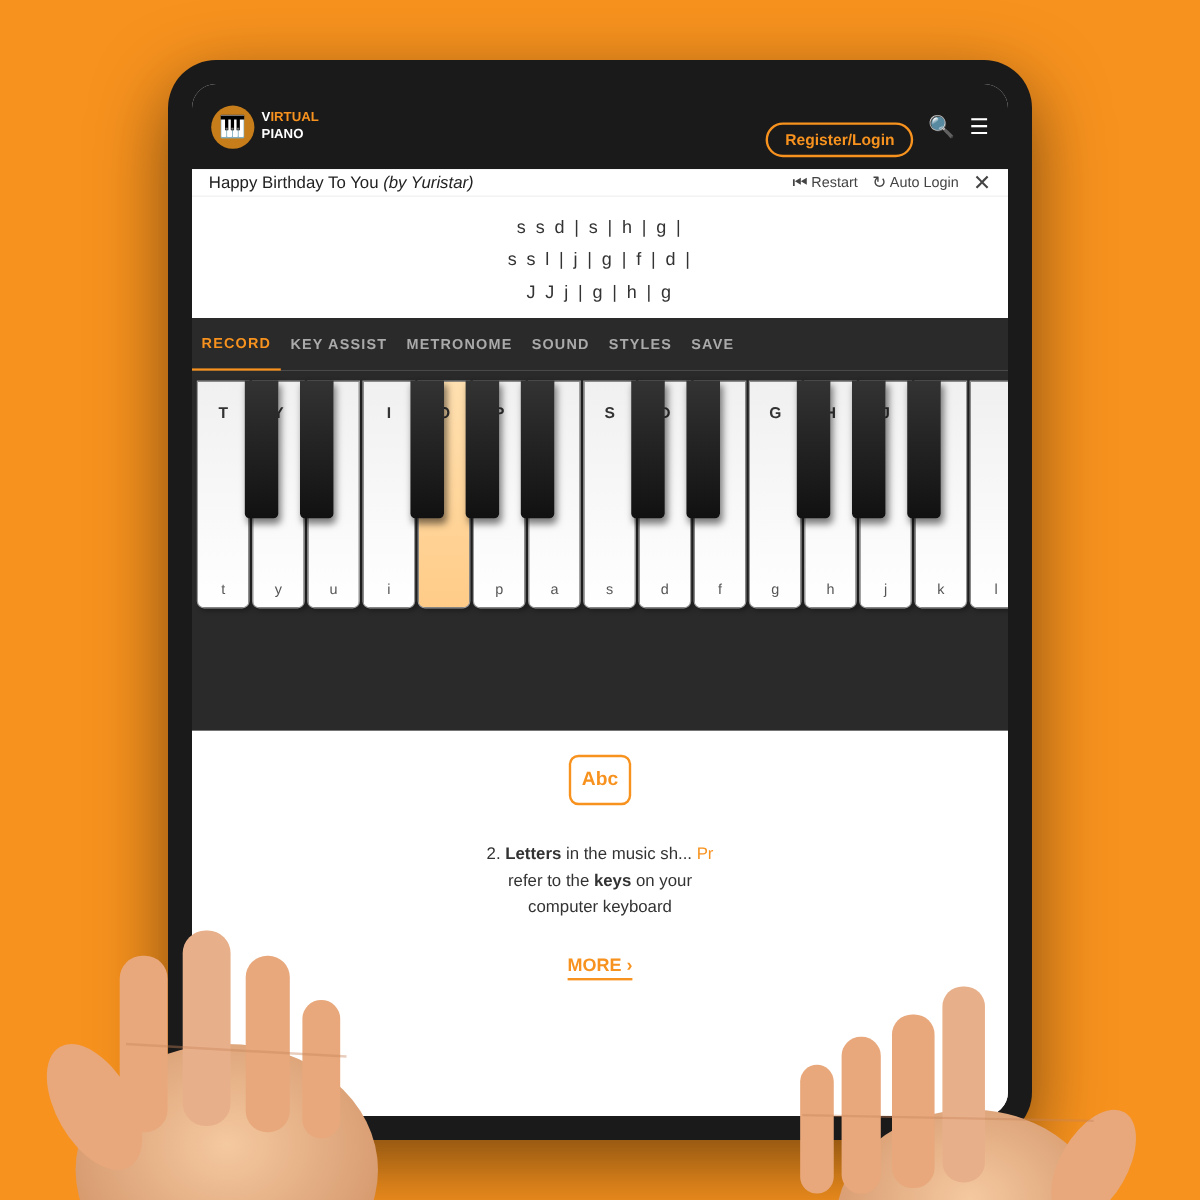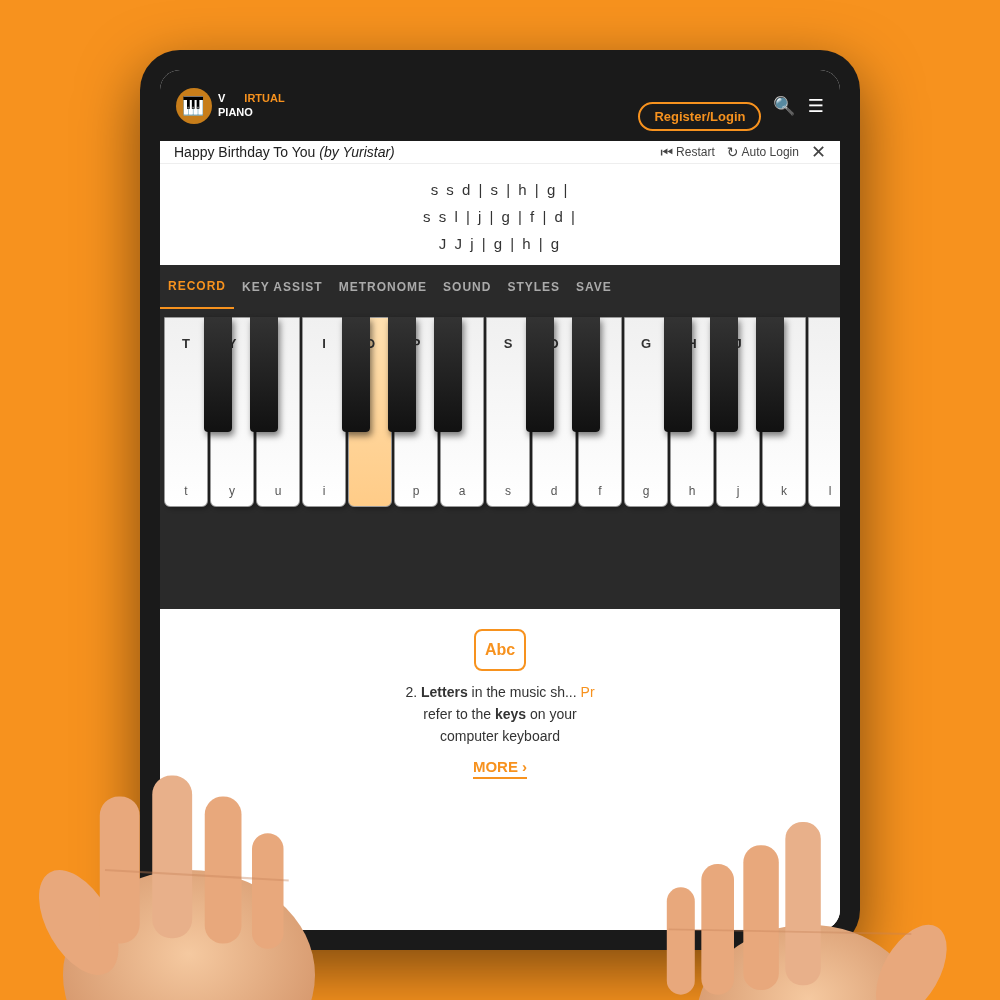--- a/index.html
+++ b/index.html
@@ -57,21 +57,21 @@
       font-size: 18px;
       color: #fff;
       font-weight: bold;
     }
     .logo-text {
       color: #fff;
       font-size: 11px;
       font-weight: bold;
       line-height: 1.2;
     }
-    .logo-text span { color: #F7921E; padding-left: 19px; }
+    .logo-text span { color: #F7921E; }
     .header-right {
       display: flex;
       align-items: center;
       gap: 12px;
     }
     .register-btn {
       border: 2px solid #F7921E;
       color: #F7921E;
       background: transparent;
       padding: 5px 14px;
@@ -230,21 +230,21 @@
       cursor: pointer;
       box-shadow: 2px 4px 6px rgba(0,0,0,0.5);
     }
     .bottom-section {
       background: #fff;
       flex: 1;
       padding: 20px;
       display: flex;
       flex-direction: column;
       align-items: center;
-      gap: 10px;
+      gap: 29px;
       position: relative;
     }
     .abc-icon {
       width: 52px;
       height: 42px;
       border: 2px solid #F7921E;
       border-radius: 8px;
       display: flex;
       align-items: center;
       justify-content: center;

